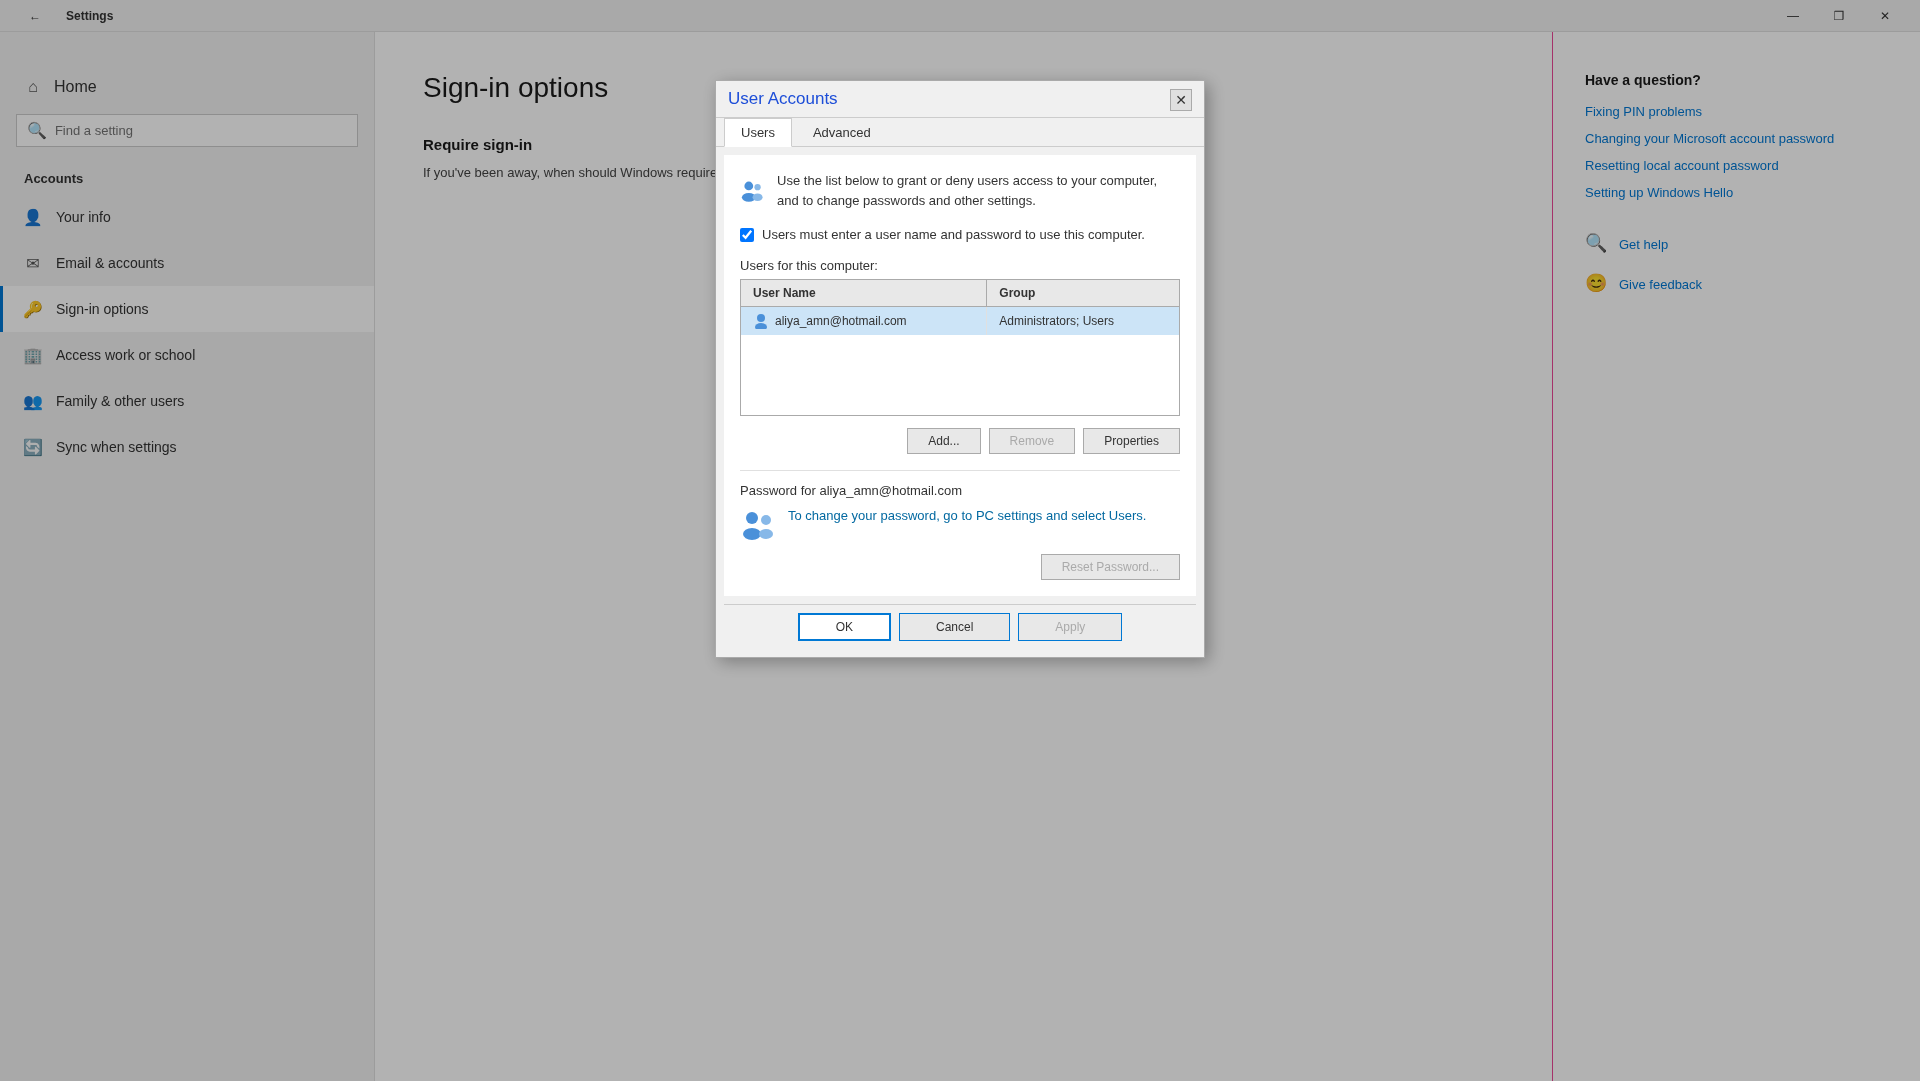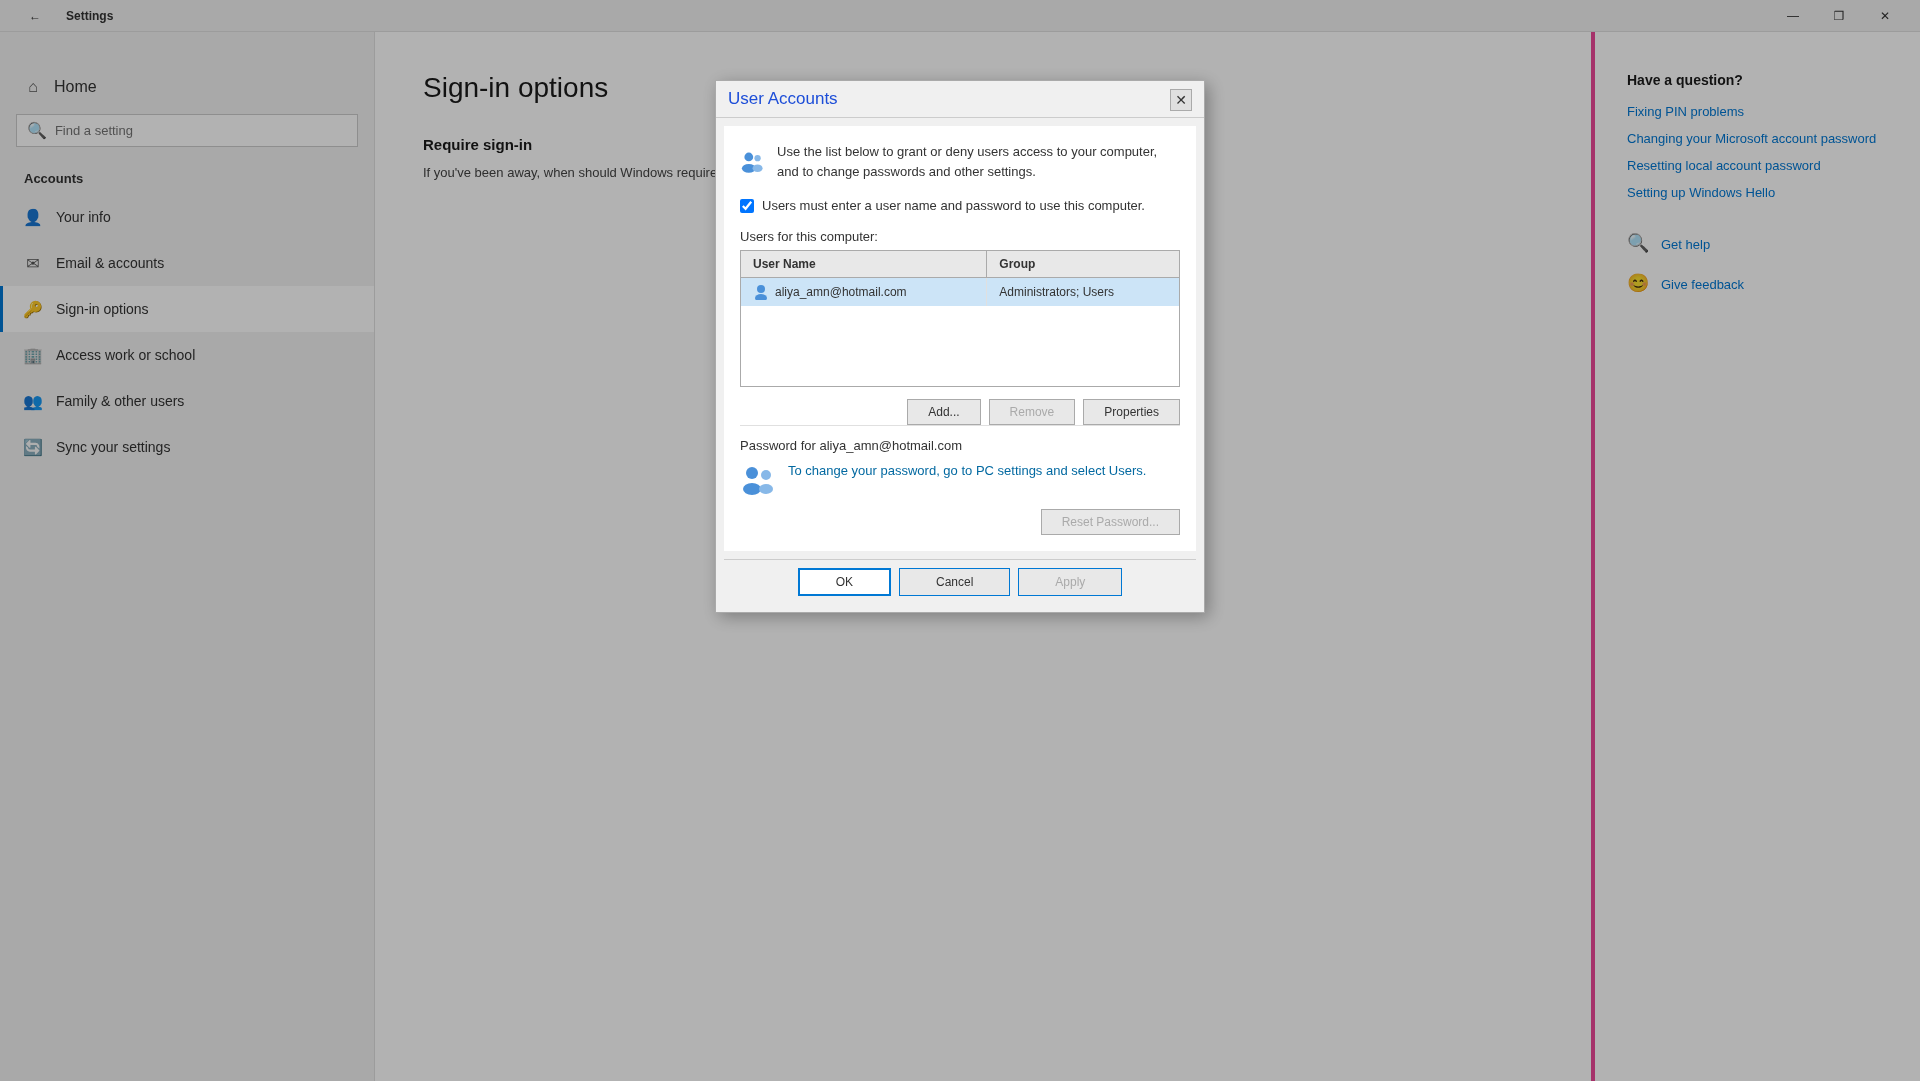--- a/index.html
+++ b/index.html
@@ -140,24 +140,24 @@
 
     .page-title {
       font-size: 28px;
       font-weight: 300;
       color: #1a1a1a;
       margin-bottom: 32px;
     }
 
     
     .right-sidebar {
-      width: 329px;
+      width: 368px;
       background: white;
       padding: 40px 32px;
-      border-left: 4px solid #ec4899;
+      border-left: 1px solid #ec4899;
     }
 
     .help-title {
       font-size: 14px;
       font-weight: 600;
       color: #1a1a1a;
       margin-bottom: 16px;
     }
 
     .help-link {
@@ -365,21 +365,21 @@
       font-size: 12px;
       background: #e8e8e8;
       border: 1px solid #aaa;
       cursor: pointer;
       color: #333;
     }
     .dialog-btn:disabled { color: #aaa; cursor: default; }
 
     .password-section {
       border-top: 1px solid #e0e0e0;
-      margin-top: 0;
+      margin-top: 16px;
       padding-top: 12px;
     }
     .password-label {
       font-size: 13px;
       color: #333;
       margin-bottom: 10px;
     }
     .password-info {
       display: flex;
       align-items: flex-start;
@@ -471,21 +471,21 @@
       <span>Access work or school</span>
     </div>
 
     <div class="nav-item">
       <span class="nav-icon">👥</span>
       <span>Family &amp; other users</span>
     </div>
 
     <div class="nav-item">
       <span class="nav-icon">🔄</span>
-      <span>Sync your settings</span>
+      <span>Sync when settings</span>
     </div>
   </div>
 
   <div class="main-content">
     <h1 class="page-title">Sign-in options</h1>
 
     <div class="require-signin">
       <div class="section-title">Require sign-in</div>
       <div class="section-desc">If you've been away, when should Windows require you to sign in again?</div>
     </div>
@@ -513,20 +513,24 @@
 </div>
 
 <div class="modal-overlay">
   <div class="dialog">
 
     <div class="dialog-titlebar">
       <span class="dialog-title">User Accounts</span>
       <button class="dialog-close-btn">✕</button>
     </div>
 
+    <div class="dialog-tabs">
+      <div class="dialog-tab active">Users</div>
+      <div class="dialog-tab">Advanced</div>
+    </div>
 
     <div class="dialog-body">
 
       <div class="dialog-info">
         <svg class="users-icon-svg" viewBox="0 0 40 40">
           <circle cx="14" cy="12" r="7" fill="#4a90d9"></circle>
           <ellipse cx="14" cy="30" rx="11" ry="7" fill="#4a90d9"></ellipse>
           <circle cx="28" cy="14" r="5" fill="#87b8e8"></circle>
           <ellipse cx="28" cy="30" rx="8" ry="6" fill="#87b8e8"></ellipse>
         </svg>

